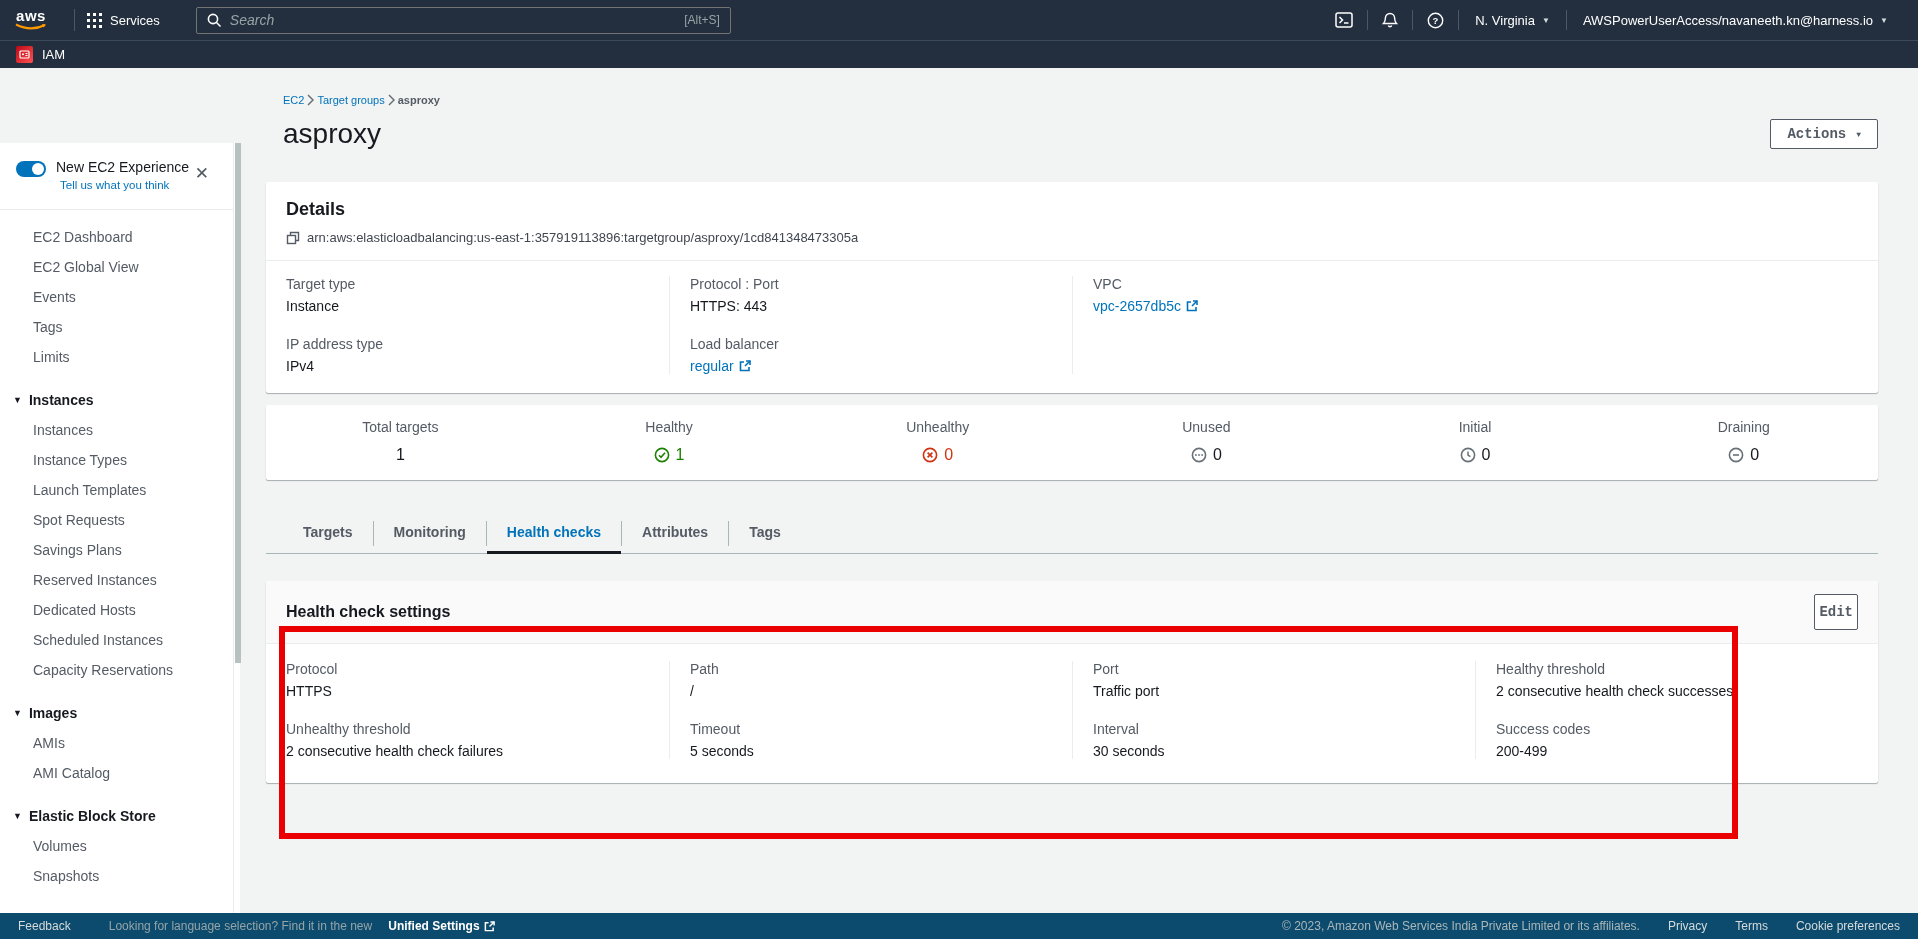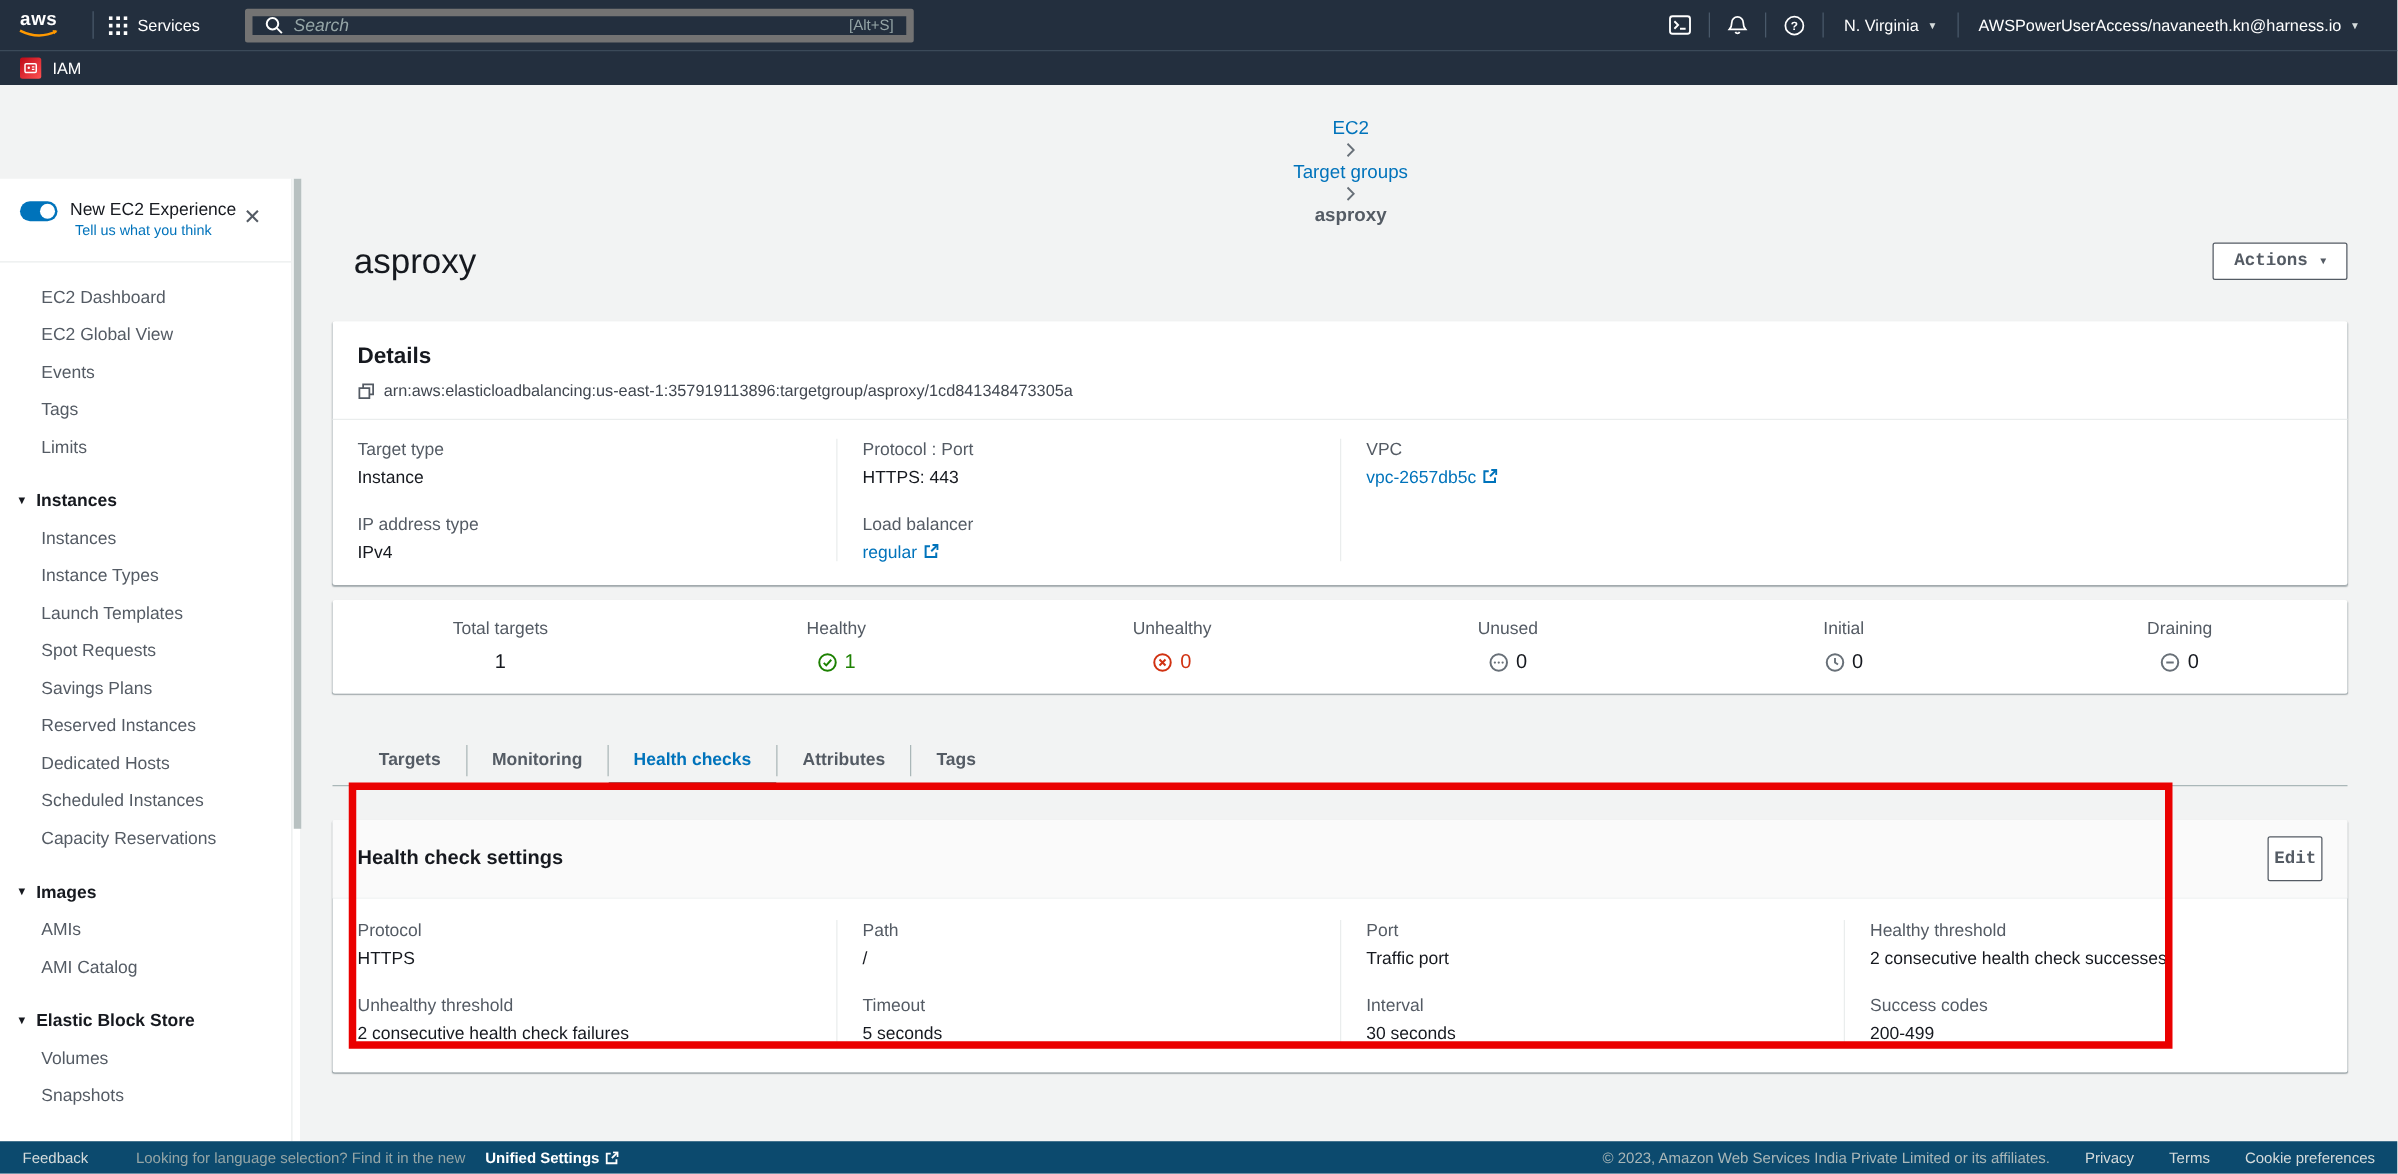--- a/index.html
+++ b/index.html
@@ -6,21 +6,21 @@
   html,body { width:1918px; height:939px; overflow:hidden; }
   body { font-family:"Liberation Sans", sans-serif; background:#f2f3f3; position:relative; color:#16191f; }
 
   
   .topnav { height:40px; background:#232f3e; display:flex; align-items:center; justify-content:space-between; padding:0 14px; }
   .nav-left { display:flex; align-items:center; height:100%; }
   .aws-logo { display:flex; flex-direction:column; align-items:center; margin-right:14px; cursor:pointer; }
   .aws-logo-text { color:#fff; font-weight:700; font-size:15px; line-height:14px; letter-spacing:.5px; }
   .nav-divider { width:1px; height:22px; background:#49596a; margin:0 12px; }
   .services-btn { display:flex; align-items:center; gap:8px; background:none; border:none; color:#fff; font-size:13px; font-family:inherit; cursor:pointer; }
-  .search-box { display:flex; align-items:center; width:535px; height:27px; border:6px solid #737373; border-radius:2px; margin-left:36px; padding:0 10px; background:#232f3e; }
+  .search-box { display:flex; align-items:center; width:535px; height:27px; border:1px solid #737373; border-radius:2px; margin-left:36px; padding:0 10px; background:#232f3e; }
   .search-box input { flex:1; background:transparent; border:none; outline:none; color:#fff; font-style:italic; font-size:14px; font-family:inherit; margin-left:8px; }
   .search-box input::placeholder { color:#95a5a6; }
   .shortcut { color:#95a5a6; font-size:12px; }
   .nav-right { display:flex; align-items:center; height:100%; }
   .nav-ico-btn { background:none; border:none; cursor:pointer; display:flex; align-items:center; padding:0 14px; }
   .nav-sep { width:1px; height:20px; background:#49596a; }
   .nav-txt-btn { background:none; border:none; color:#fff; font-size:13px; font-family:inherit; display:flex; align-items:center; gap:7px; padding:0 16px; cursor:pointer; }
   .caret { font-size:8px; color:#d5dbdb; }
 
   
@@ -43,21 +43,21 @@
   .close-x { position:absolute; right:24px; top:22px; color:#545b64; font-size:17px; cursor:pointer; line-height:1; }
   .side-divider { height:1px; background:#eaeded; margin-top:6px; }
   .side-list { list-style:none; padding:12px 0 0 0; }
   .side-link { font-size:14px; color:#545b64; padding:7px 10px 7px 33px; cursor:pointer; }
   .side-header { font-size:14px; font-weight:700; color:#16191f; padding:7px 10px 7px 13px; margin-top:13px; cursor:pointer; display:flex; align-items:center; gap:7px; }
   .tri { font-size:9px; color:#16191f; }
 
   .content { flex:1; background:#f2f3f3; padding:26px 40px 0 26px; overflow:hidden; }
 
   
-  .breadcrumb { display:flex; align-items:center; gap:3px; font-size:15px; padding-left:17px;flex-direction:column; }
+  .breadcrumb { display:flex; align-items:center; gap:3px; font-size:11px; padding-left:17px; }
   .crumb-link { color:#0073bb; text-decoration:none; cursor:pointer; }
   .crumb-current { color:#545b64; font-weight:700; }
   .title-row { display:flex; align-items:center; justify-content:space-between; margin-top:12px; padding-left:17px; }
   .page-title { font-size:28px; font-weight:400; color:#16191f; }
   .btn { background:#fff; border:1px solid #545b64; border-radius:2px; color:#545b64; font-weight:700; font-size:14px; font-family:Liberation Mono, monospace; cursor:pointer; }
   .actions-btn { height:30px; padding:0 16px; display:flex; align-items:center; gap:10px; }
   .actions-btn .caret { color:#545b64; }
 
   
   .card { background:#fff; border-radius:2px; box-shadow:0 1px 1px 0 rgba(0,28,36,.3), 1px 1px 1px -1px rgba(0,28,36,.15), -1px 1px 1px -1px rgba(0,28,36,.15); }
@@ -68,21 +68,21 @@
   .arn-text { font-size:13px; color:#414750; }
   .card-rule { height:1px; background:#eaeded; }
   .grid4 { display:grid; grid-template-columns:1fr 1fr 1fr 1fr; padding:15px 0 19px; }
   .gcol { padding:0 20px; display:flex; flex-direction:column; gap:22px; }
   .gcol + .gcol { border-left:1px solid #eaeded; }
   .field-label { font-size:14px; color:#545b64; }
   .field-value { font-size:14px; color:#16191f; margin-top:6px; }
   .link-value { color:#0073bb; text-decoration:none; display:inline-flex; align-items:center; gap:5px; cursor:pointer; }
 
   
-  .stats-card { margin-top:12px; display:flex; padding:14px 0 16px;justify-content:flex-end; }
+  .stats-card { margin-top:12px; display:flex; padding:14px 0 16px; }
   .stat { flex:1; text-align:center; }
   .stat-label { font-size:14px; color:#545b64; }
   .stat-value { margin-top:11px; display:flex; align-items:center; justify-content:center; gap:6px; font-size:16px; color:#16191f; }
   .stat-value.green { color:#1d8102; }
   .stat-value.red { color:#d13212; }
 
   
   .tabs { display:flex; align-items:stretch; border-bottom:1px solid #aab7b8; margin-top:34px; padding-left:17px; }
   .tab { padding:10px 20px 13px; font-weight:700; font-size:14px; color:#545b64; position:relative; cursor:pointer; }
   .tab.active { color:#0073bb; }

